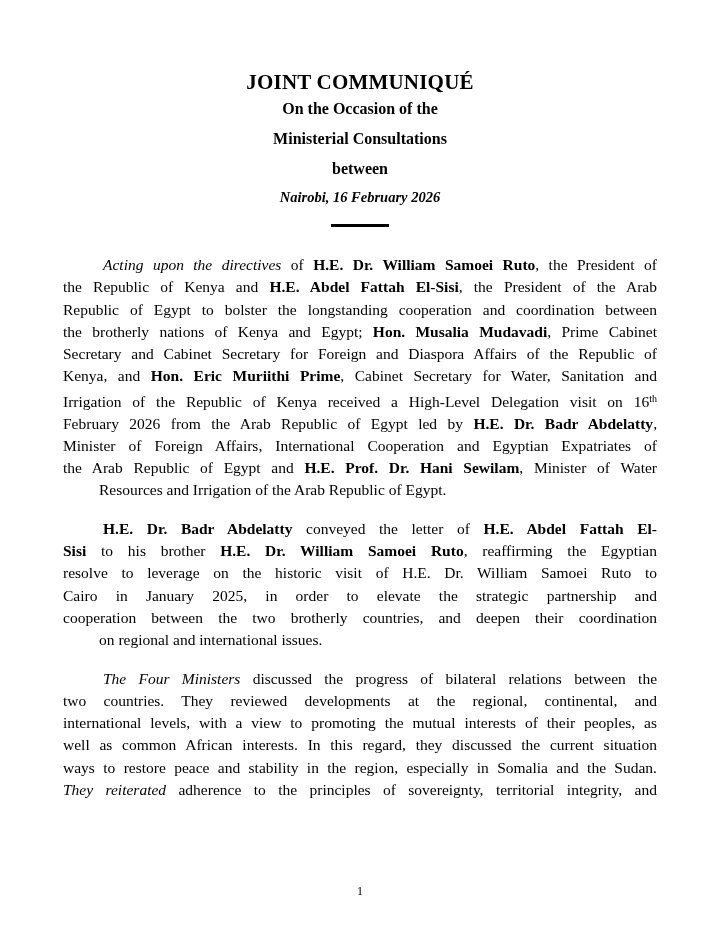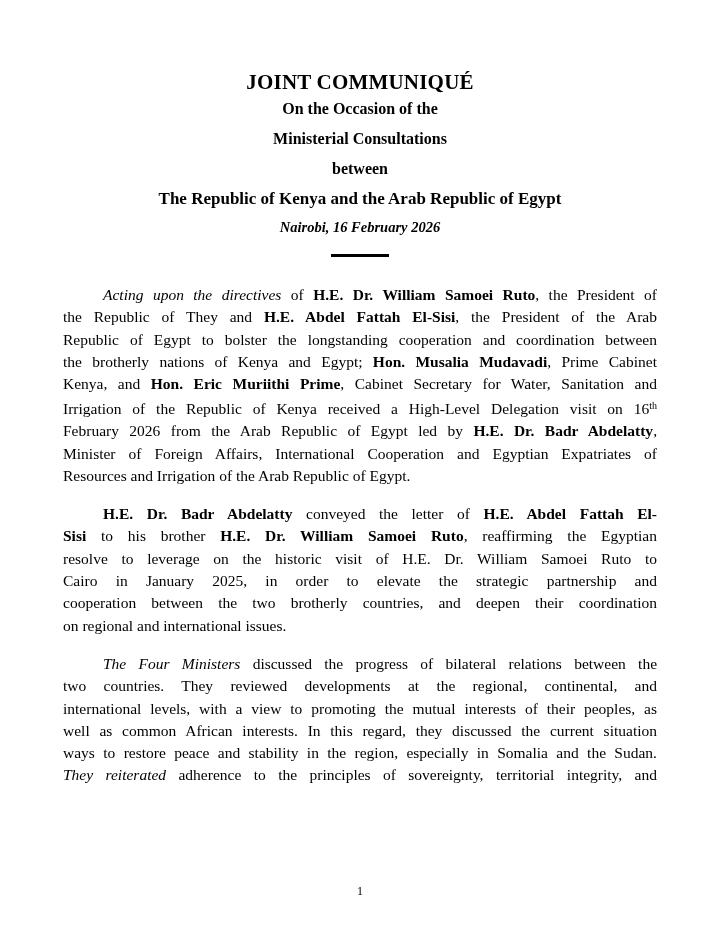--- a/index.html
+++ b/index.html
@@ -48,21 +48,21 @@
   }
   .para + .para { margin-top: 16px; }
   .line {
     font-size: 15.5px;
     line-height: 22.3px;
     text-align: justify;
     text-align-last: justify;
     white-space: normal;
   }
   .line.indent { text-indent: 40px; margin-top: 8px; }
-  .line.lastline { text-align-last: left; }
+  .line.lastline { text-align-last: left; margin-left: 36px; }
   .seg-n { }
   .seg-b { font-weight: bold; }
   .seg-i { font-style: italic; }
   .seg-s { font-size: 10px; vertical-align: 4.5px; }
   .page-number {
     position: absolute;
     left: 0;
     right: 0;
     bottom: 33px;
     text-align: center;
@@ -73,35 +73,36 @@
 </head>
 <body>
 
 <div class="page">
 
   <div class="doc-header">
     <div class="doc-title">JOINT COMMUNIQUÉ</div>
     <div class="doc-sub">On the Occasion of the</div>
     <div class="doc-sub">Ministerial Consultations</div>
     <div class="doc-sub">between</div>
-    <div class="doc-parties">The Republic of Kenya and the Arab Republic of Egypt</div>
     <div class="doc-dateline">Nairobi, 16 February 2026</div>
     <div class="divider"></div>
   </div>
 
   <div class="content">
       <div class="para">
         <div class="line indent"><span class="seg-i">Acting upon the directives</span><span class="seg-n"> of </span><span class="seg-b">H.E. Dr. William Samoei Ruto</span><span class="seg-n">, the President of</span></div>
-        <div class="line"><span class="seg-n">the Republic of They and </span><span class="seg-b">H.E. Abdel Fattah El-Sisi</span><span class="seg-n">, the President of the Arab</span></div>
+        <div class="line"><span class="seg-n">the Republic of Kenya and </span><span class="seg-b">H.E. Abdel Fattah El-Sisi</span><span class="seg-n">, the President of the Arab</span></div>
         <div class="line"><span class="seg-n">Republic of Egypt to bolster the longstanding cooperation and coordination between</span></div>
         <div class="line"><span class="seg-n">the brotherly nations of Kenya and Egypt; </span><span class="seg-b">Hon. Musalia Mudavadi</span><span class="seg-n">, Prime Cabinet</span></div>
+        <div class="line"><span class="seg-n">Secretary and Cabinet Secretary for Foreign and Diaspora Affairs of the Republic of</span></div>
         <div class="line"><span class="seg-n">Kenya, and </span><span class="seg-b">Hon. Eric Muriithi Prime</span><span class="seg-n">, Cabinet Secretary for Water, Sanitation and</span></div>
         <div class="line"><span class="seg-n">Irrigation of the Republic of Kenya received a High-Level Delegation visit on 16</span><span class="seg-s">th</span></div>
         <div class="line"><span class="seg-n">February 2026 from the Arab Republic of Egypt led by </span><span class="seg-b">H.E. Dr. Badr Abdelatty</span><span class="seg-n">,</span></div>
         <div class="line"><span class="seg-n">Minister of Foreign Affairs, International Cooperation and Egyptian Expatriates of</span></div>
+        <div class="line"><span class="seg-n">the Arab Republic of Egypt and </span><span class="seg-b">H.E. Prof. Dr. Hani Sewilam</span><span class="seg-n">, Minister of Water</span></div>
         <div class="line lastline"><span class="seg-n">Resources and Irrigation of the Arab Republic of Egypt.</span></div>
       </div>
       <div class="para">
         <div class="line indent"><span class="seg-b">H.E. Dr. Badr Abdelatty</span><span class="seg-n"> conveyed the letter of </span><span class="seg-b">H.E. Abdel Fattah El-</span></div>
         <div class="line"><span class="seg-b">Sisi</span><span class="seg-n"> to his brother </span><span class="seg-b">H.E. Dr. William Samoei Ruto</span><span class="seg-n">, reaffirming the Egyptian</span></div>
         <div class="line"><span class="seg-n">resolve to leverage on the historic visit of H.E. Dr. William Samoei Ruto to</span></div>
         <div class="line"><span class="seg-n">Cairo in January 2025, in order to elevate the strategic partnership and</span></div>
         <div class="line"><span class="seg-n">cooperation between the two brotherly countries, and deepen their coordination</span></div>
         <div class="line lastline"><span class="seg-n">on regional and international issues.</span></div>
       </div>

